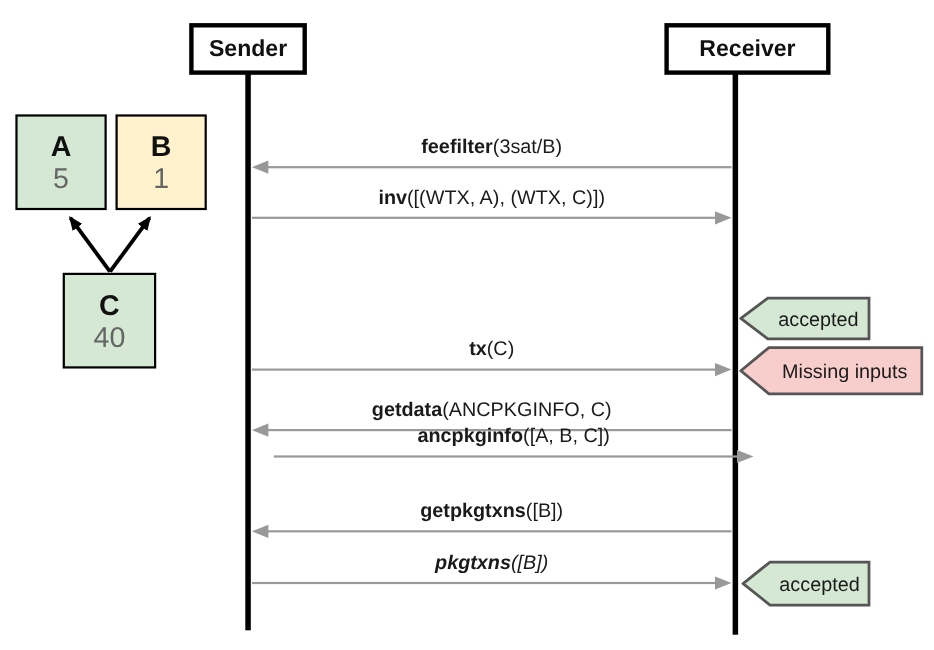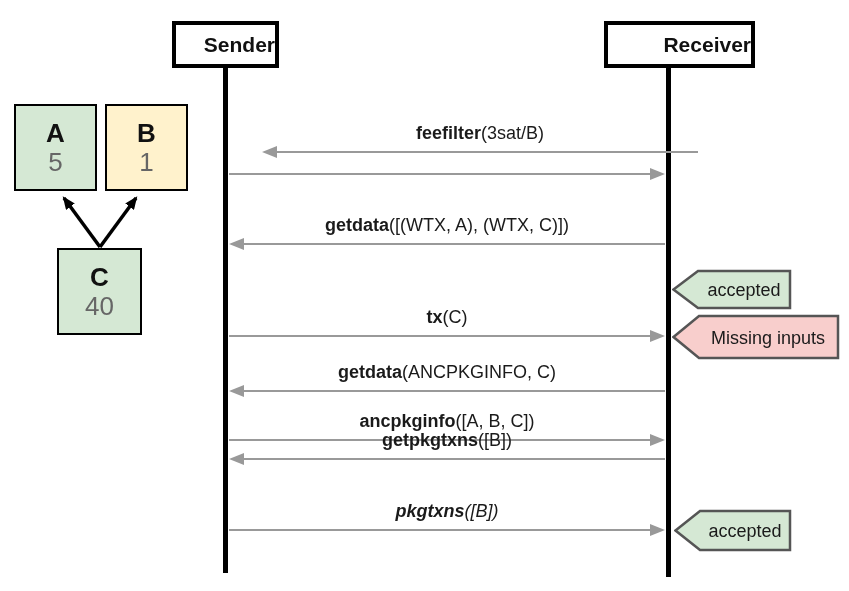--- a/index.html
+++ b/index.html
@@ -32,21 +32,21 @@
   .dag-edges { position: absolute; left: 0; top: 90px; width: 210px; height: 260px; }
 
   
   .actor-box {
     position: absolute;
     border: 4px solid #000000;
     background: #ffffff;
     box-sizing: border-box;
     display: flex;
     align-items: center;
-    justify-content: flex-end;
+    justify-content: center;
     font-weight: 700;
     font-size: 21px;
     color: #111111;
   }
   .actor-sender   { left: 172px; top: 21px; width: 107px; height: 47px; }
   .actor-receiver { left: 604px; top: 21px; width: 151px; height: 47px; }
 
   .lifeline { position: absolute; width: 5px; background: #000000; }
   .lifeline-sender   { left: 223px; top: 66px; height: 507px; }
   .lifeline-receiver { left: 666px; top: 67px; height: 510px; }
@@ -122,62 +122,56 @@
 
   <div class="actor-box actor-sender">
     <span>Sender</span>
   </div>
   <div class="actor-box actor-receiver">
     <span>Receiver</span>
   </div>
   <div class="lifeline lifeline-sender"></div>
   <div class="lifeline lifeline-receiver"></div>
 
-  <div class="msg dir-left" style="top:121px;padding-left:33px;">
+  <div class="msg dir-left" style="top:121px;">
     <div class="msg-label"><span class="msg-name">feefilter</span><span class="msg-args">(3sat/B)</span></div>
     <div class="msg-arrow">
         <div class="msg-line"></div>
         <div class="arrowhead"></div>
       </div>
   </div>
   <div class="msg dir-right" style="top:167px;">
-    <div class="msg-arrow">
-        <div class="msg-line"></div>
-        <div class="arrowhead"></div>
-      </div>
-  </div>
-  <div class="msg dir-left" style="top:213px;">
-    <div class="msg-label"><span class="msg-name">getdata</span><span class="msg-args">([(WTX, A), (WTX, C)])</span></div>
+    <div class="msg-label"><span class="msg-name">inv</span><span class="msg-args">([(WTX, A), (WTX, C)])</span></div>
     <div class="msg-arrow">
         <div class="msg-line"></div>
         <div class="arrowhead"></div>
       </div>
   </div>
   <div class="msg dir-right" style="top:305px;">
     <div class="msg-label"><span class="msg-name">tx</span><span class="msg-args">(C)</span></div>
     <div class="msg-arrow">
         <div class="msg-line"></div>
         <div class="arrowhead"></div>
       </div>
   </div>
   <div class="msg dir-left" style="top:360px;">
     <div class="msg-label"><span class="msg-name">getdata</span><span class="msg-args">(ANCPKGINFO, C)</span></div>
     <div class="msg-arrow">
         <div class="msg-line"></div>
         <div class="arrowhead"></div>
       </div>
   </div>
-  <div class="msg dir-right" style="top:409px;">
+  <div class="msg dir-right" style="top:384px;padding-left:20px;">
     <div class="msg-label"><span class="msg-name">ancpkginfo</span><span class="msg-args">([A, B, C])</span></div>
     <div class="msg-arrow">
         <div class="msg-line"></div>
         <div class="arrowhead"></div>
       </div>
   </div>
-  <div class="msg dir-left" style="top:428px;">
+  <div class="msg dir-left" style="top:452px;">
     <div class="msg-label"><span class="msg-name">getpkgtxns</span><span class="msg-args">([B])</span></div>
     <div class="msg-arrow">
         <div class="msg-line"></div>
         <div class="arrowhead"></div>
       </div>
   </div>
   <div class="msg dir-right" style="top:499px;font-style:italic;">
     <div class="msg-label"><span class="msg-name">pkgtxns</span><span class="msg-args">([B])</span></div>
     <div class="msg-arrow">
         <div class="msg-line"></div>

